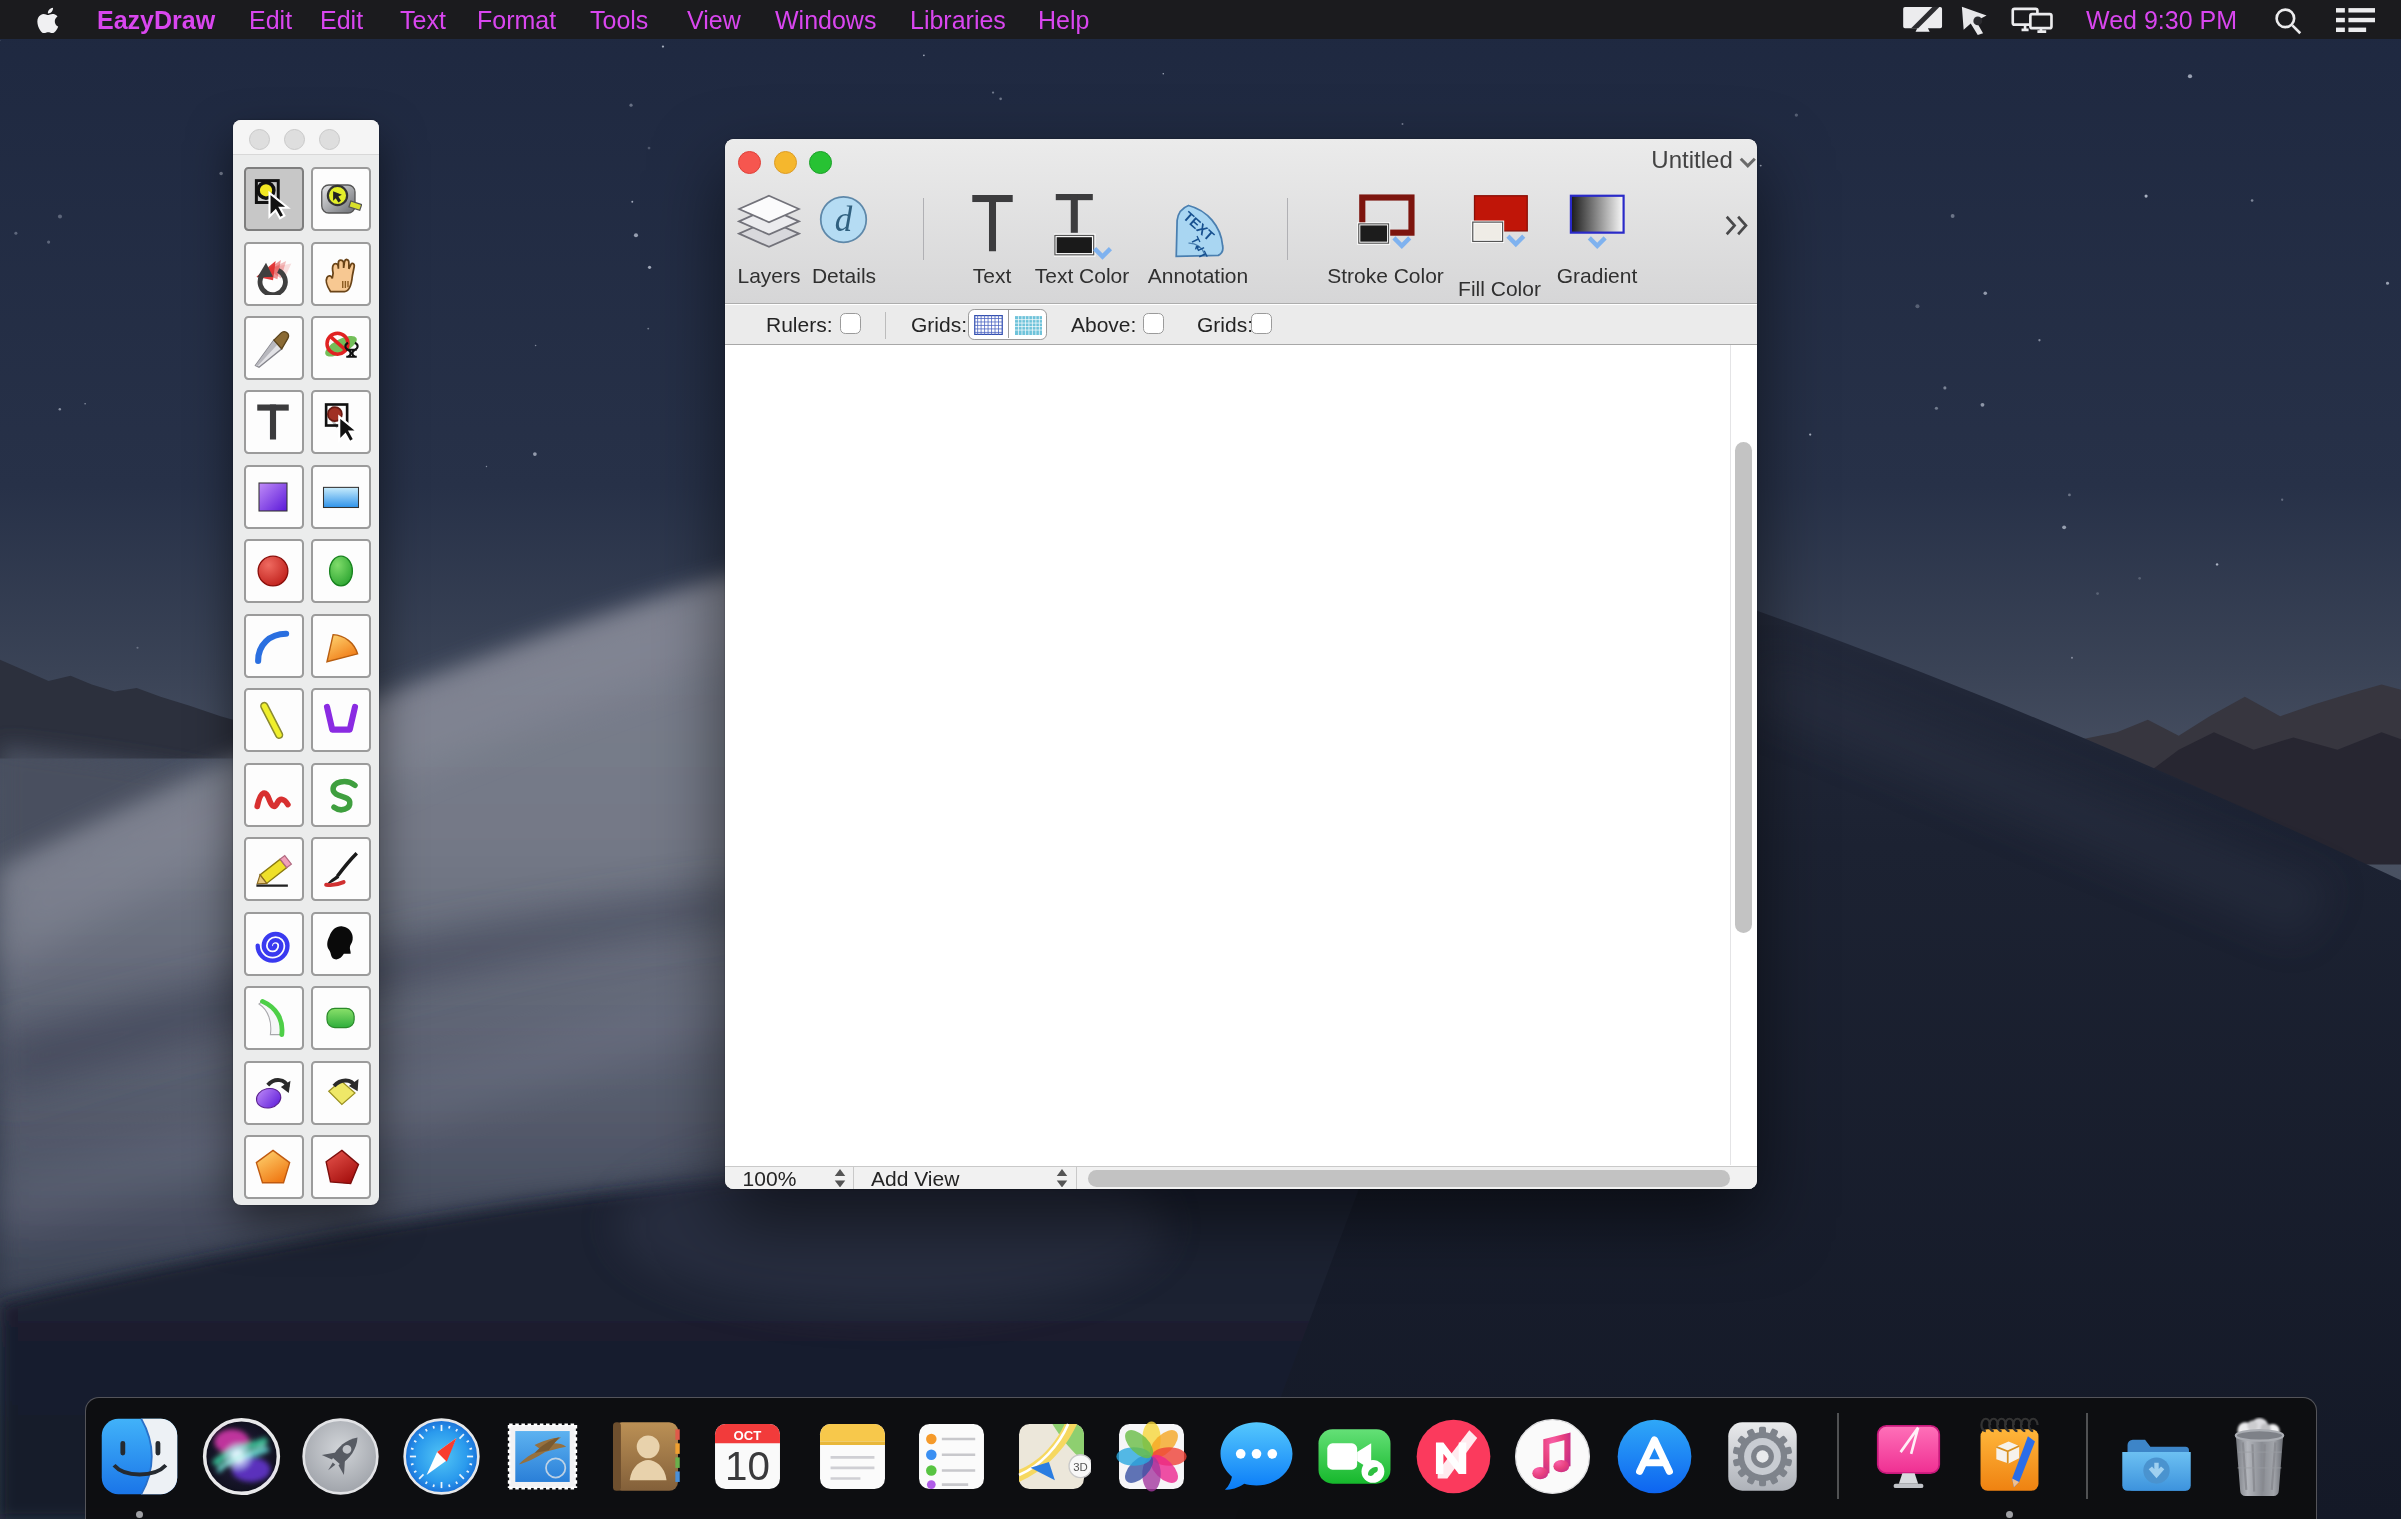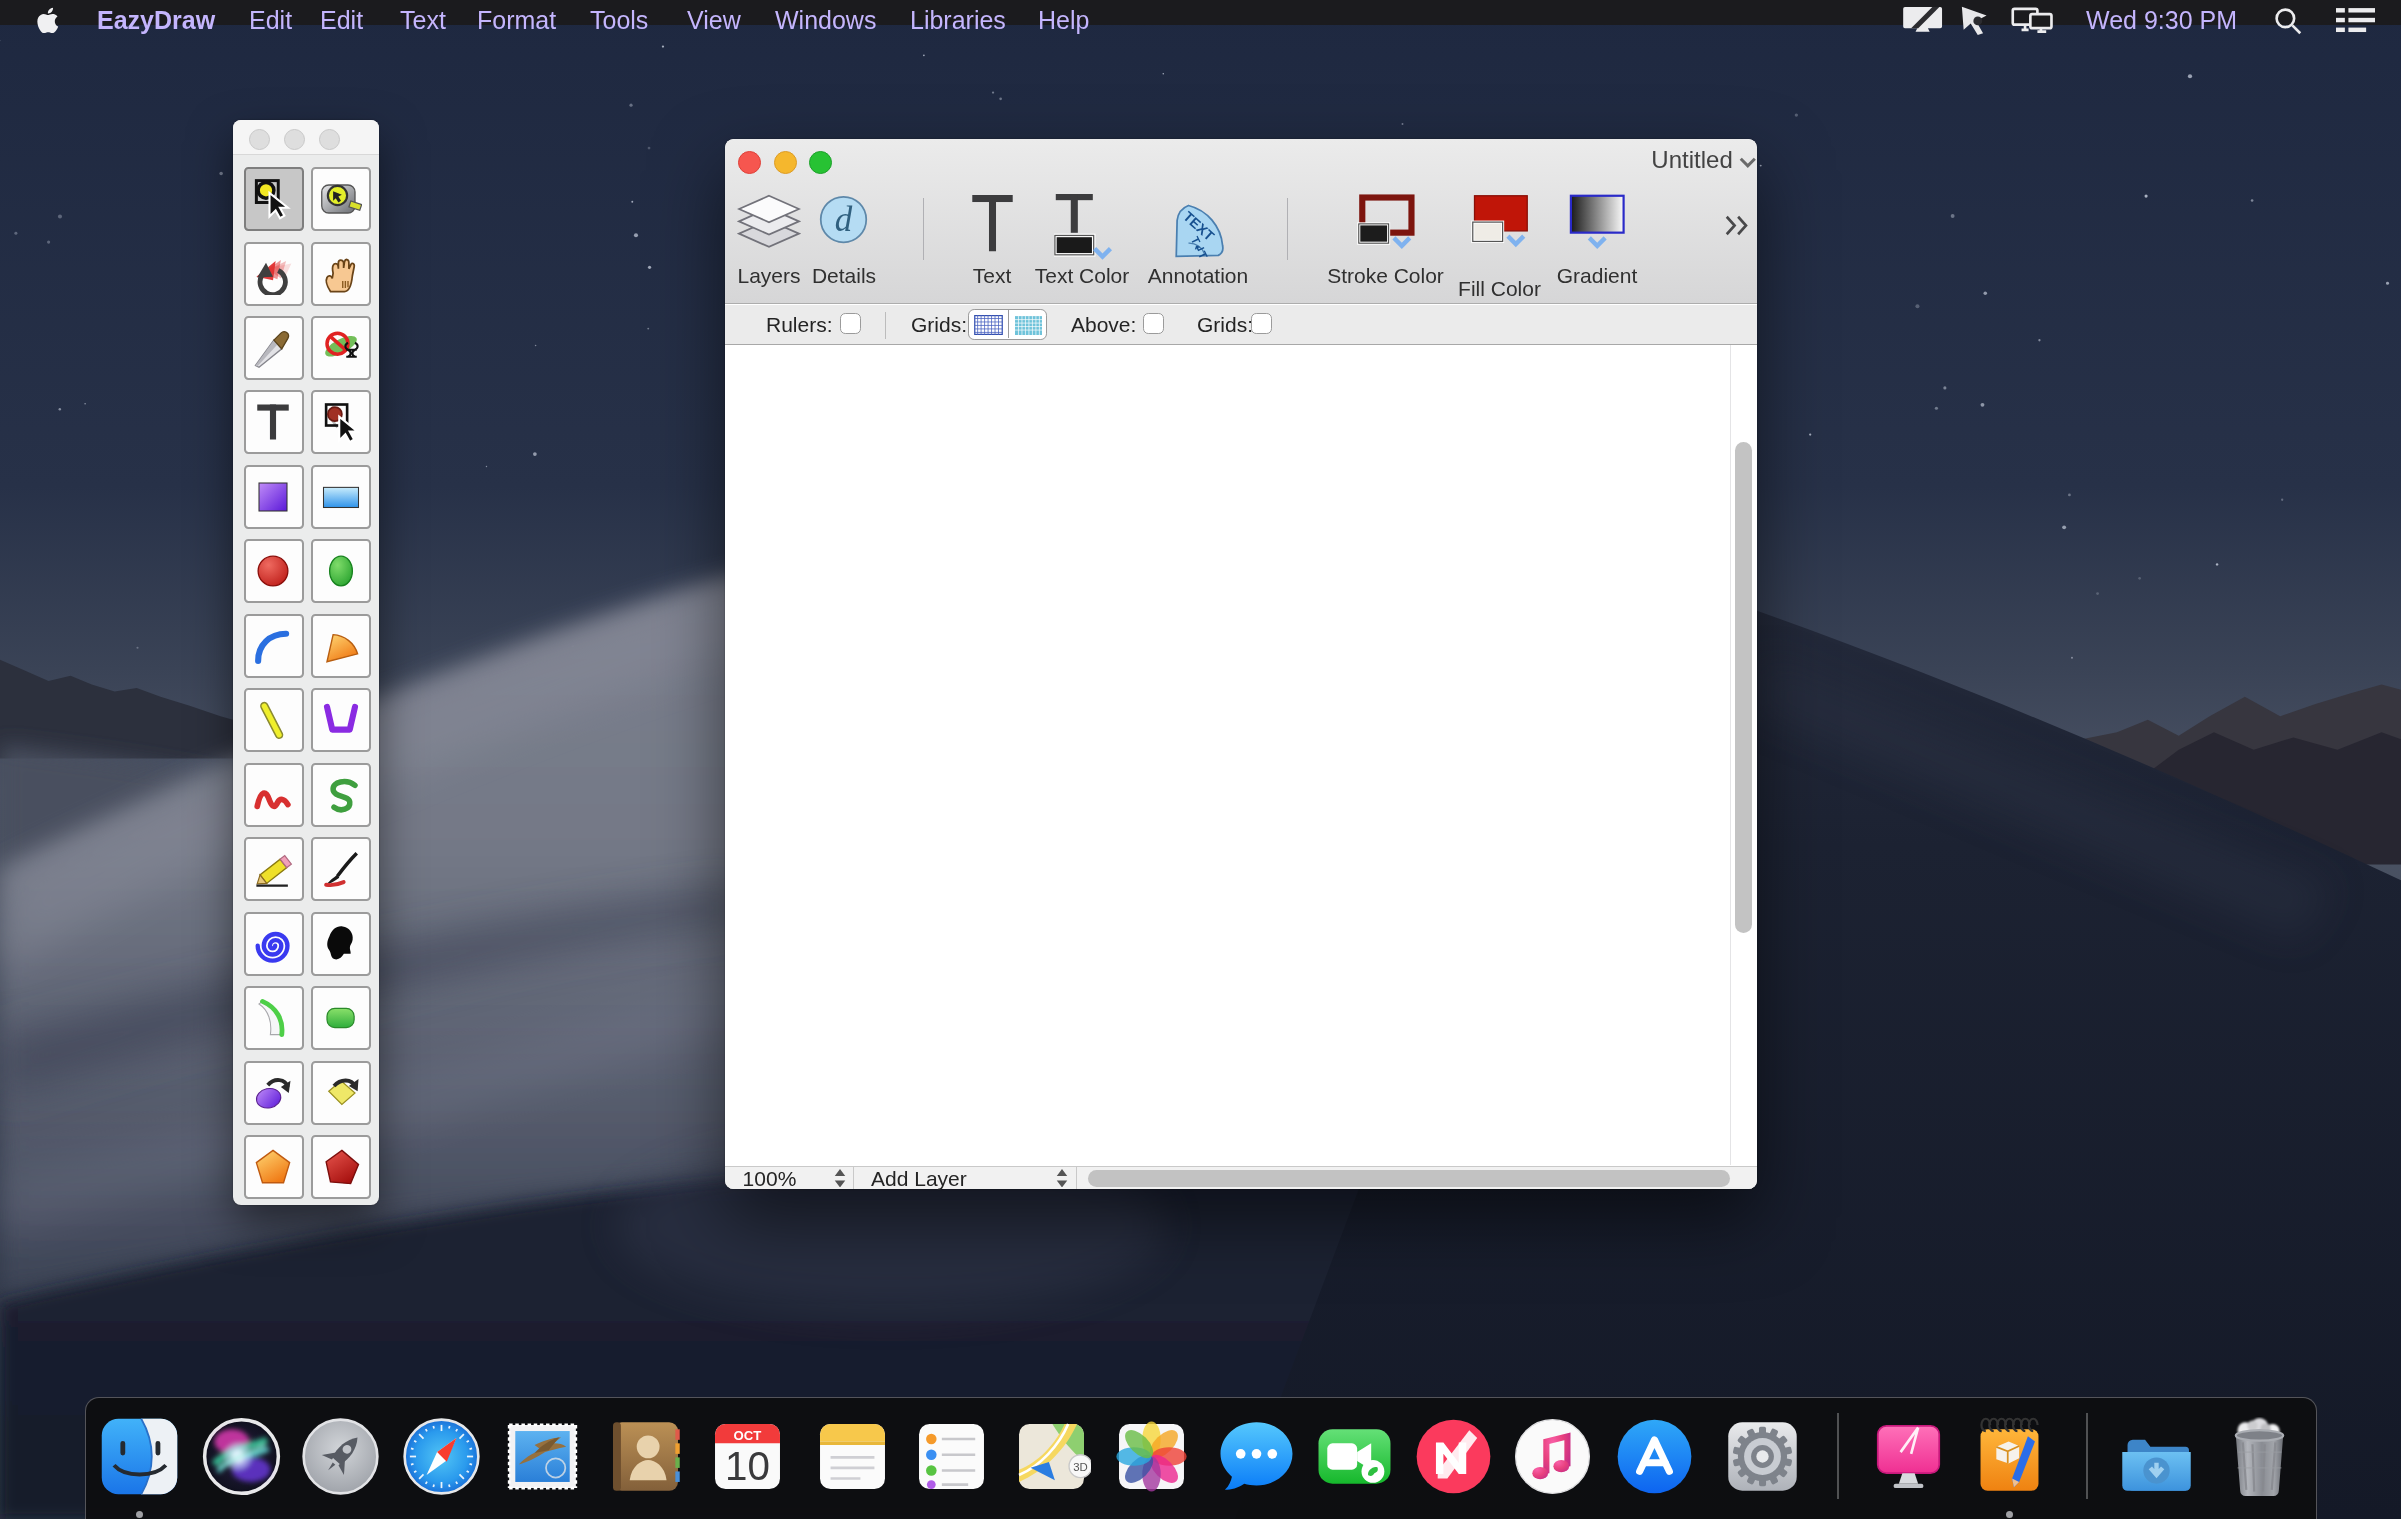--- a/index.html
+++ b/index.html
@@ -1,19 +1,19 @@
 <!DOCTYPE html>
 <html style="font-size:14px"><head><meta charset="utf-8">
 <style>
 html,body{margin:0;padding:0;width:2401px;height:1519px;overflow:hidden;background:#232c44}
 *{box-sizing:border-box}
 body{font-family:"Liberation Sans",sans-serif;position:relative}
 .abs{position:absolute}
 #wall{left:0;top:0;width:2401px;height:1519px}
-#menubar{left:0;top:0;width:2401px;height:25px;background:rgba(27,27,29,.96);color:#c4b5fd;font-size:25px}
+#menubar{left:0;top:0;width:2401px;height:39px;background:rgba(27,27,29,.96);color:#d946ef;font-size:25px}
 #menubar .mi{position:absolute;top:0;line-height:41px;white-space:nowrap}
 #menubar .b{font-weight:bold}
 #dock{left:85px;top:1397px;width:2232px;height:129px;background:rgba(12,12,14,.88);border:1.8px solid rgba(170,170,180,.45);border-bottom:none;border-radius:14px 14px 0 0}
 .dkicon{position:absolute;top:1417px;width:79px;height:79px}
 .dksep{position:absolute;top:1413px;width:1.8px;height:86px;background:rgba(255,255,255,.28)}
 .dkdot{position:absolute;top:1511px;width:7px;height:7px;border-radius:50%;background:#9fa0a4}
 .tlabel{left:0;width:100%;text-align:center;font-size:21px;color:#303030;white-space:nowrap}
 .cb{width:21px;height:21px;background:#fff;border:1.3px solid #9b9b9b;border-radius:5.3px}
 </style></head>
 <body>
@@ -490,21 +490,21 @@
  <div class="abs" style="left:0;top:206px;width:1032px;height:820px;background:#fff">
   <div class="abs" style="left:1005px;top:0;width:0.9px;height:820px;background:#e4e4e6"></div>
   <div class="abs" style="left:1010px;top:97px;width:17px;height:491px;border-radius:8.8px;background:#c3c3c3"></div>
  </div>
  <div class="abs" style="left:0;top:1027px;width:1032px;height:23px;background:#f1f1f1;border-top:0.9px solid #c9c9c9;border-radius:0 0 8.8px 8.8px;font-size:21px;color:#242424">
   <span class="abs" style="left:17.6px;top:0px">100%</span>
   <svg class="abs" style="left:108px;top:1.8px" width="14" height="18.5" viewBox="0 0 16 21">
         <path d="M8,0 L14,8 H2 Z M8,21 L14,13 H2 Z" fill="#555"></path>
       </svg>
   <div class="abs" style="left:128px;top:0;width:0.9px;height:22px;background:#c9c9c9"></div>
-  <span class="abs" style="left:146px;top:0px">Add Layer</span>
+  <span class="abs" style="left:146px;top:0px">Add View</span>
   <svg class="abs" style="left:330px;top:1.8px" width="14" height="18.5" viewBox="0 0 16 21">
         <path d="M8,0 L14,8 H2 Z M8,21 L14,13 H2 Z" fill="#555"></path>
       </svg>
   <div class="abs" style="left:351px;top:0;width:0.9px;height:22px;background:#c9c9c9"></div>
   <div class="abs" style="left:363px;top:2.6px;width:642px;height:17px;border-radius:8.8px;background:#c2c2c2"></div>
  </div>
 </div>
 <div id="dock" class="abs"></div>
 <div id="dockicons" class="abs" style="left:0;top:0"><svg width="0" height="0">
       <defs>

